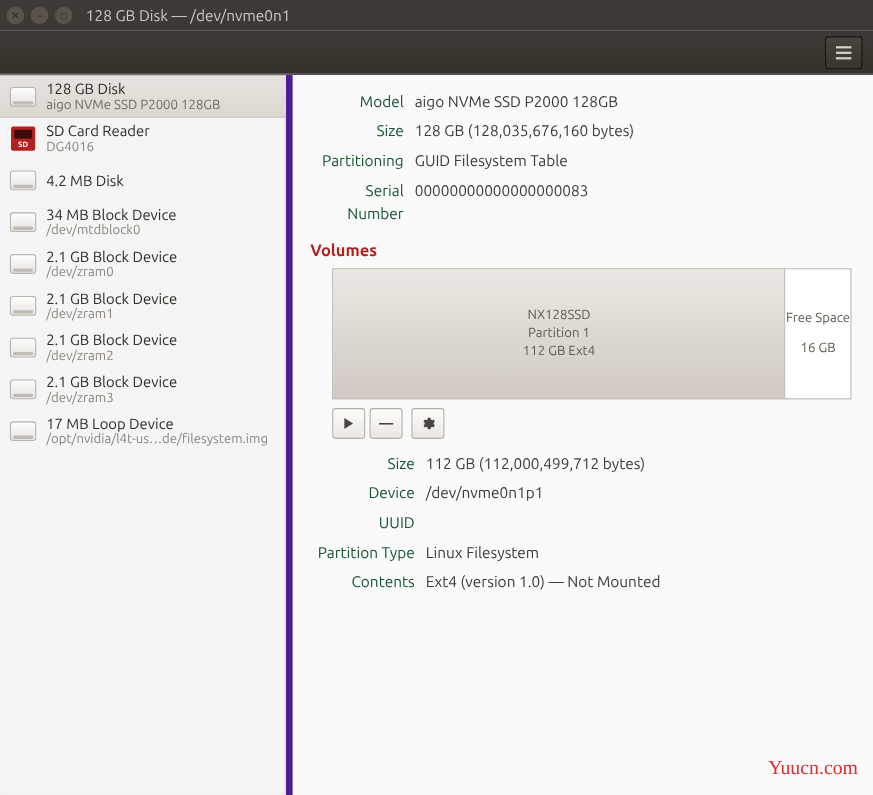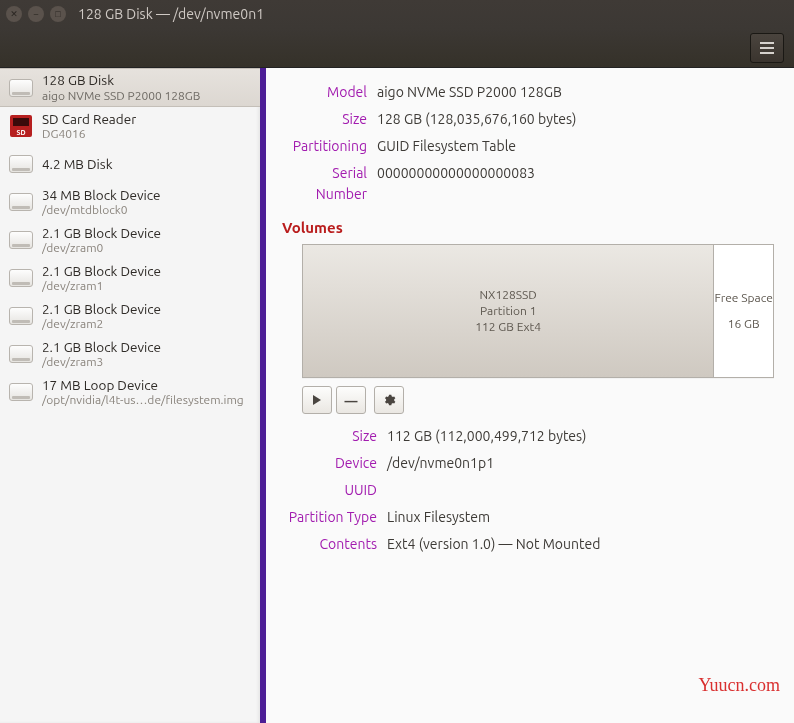--- a/index.html
+++ b/index.html
@@ -121,35 +121,35 @@
       position:relative;
     }
     .kv-row {
       display: flex;
       margin-bottom: 6px;
       line-height: 1.5;
     }
     .kv-label {
       width: 95px;
       text-align: right;
-      color: #a21caf;
+      color: #14532d;
       padding-right: 10px;
       font-size:14px;
     }
     .kv-value { color: #3d3a36; font-size:14px;}
     .section-h {
       font-weight: bold;
       font-size: 15px;
       margin: 14px 0 8px 0;
       color: #b91c1c;
     }
     .volbox {
       margin-left: 20px;
       border: 1px solid #b3afa9;
-      height: 134px;
+      height: 119px;
       display: flex;
       box-shadow: 0 1px 0 rgba(0,0,0,0.03);
     }
     .part {
       display:flex;flex-direction:column;align-items:center;justify-content:center;
       font-size:12px;color:#5e5850;
       position:relative;
     }
     .part.main-part {
       flex: 112;
@@ -172,21 +172,21 @@
       border-radius:3px;
       background: linear-gradient(#fdfdfc,#eae7e2);
       display:flex;align-items:center;justify-content:center;
       cursor:pointer;
       color:#4a4540;
       font-size:13px;
     }
     .btn.gear { margin-left:4px;}
     .detail-rows .kv-label { width:105px;}
     .watermark {
-      position:absolute; right:14px; bottom:27px;
+      position:absolute; right:14px; bottom:14px;
       color:#d92f2f; font-size:18px; font-weight:500;
       font-family: Georgia, serif;
     }
   </style>
 </head>
 <body>
 
 <div class="titlebar">
   <div class="win-btn">✕</div>
   <div class="win-btn">–</div>

